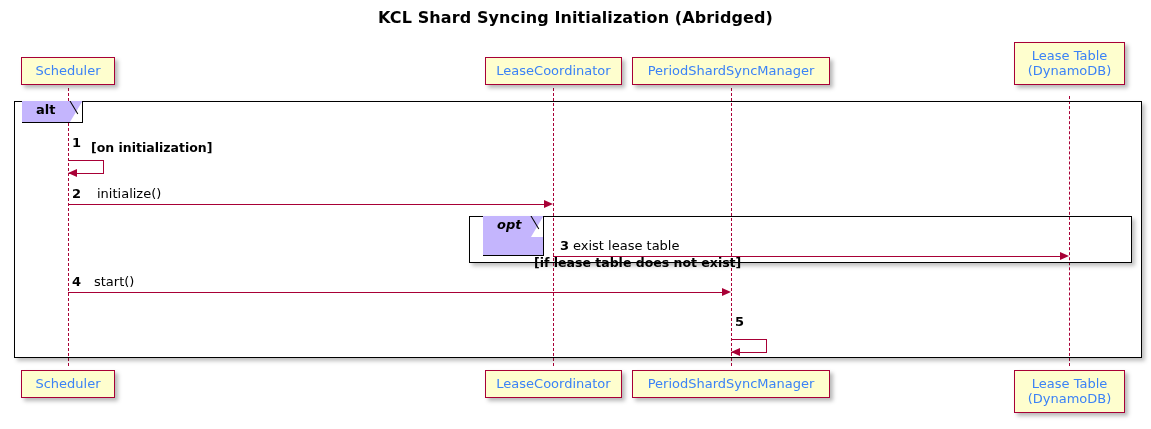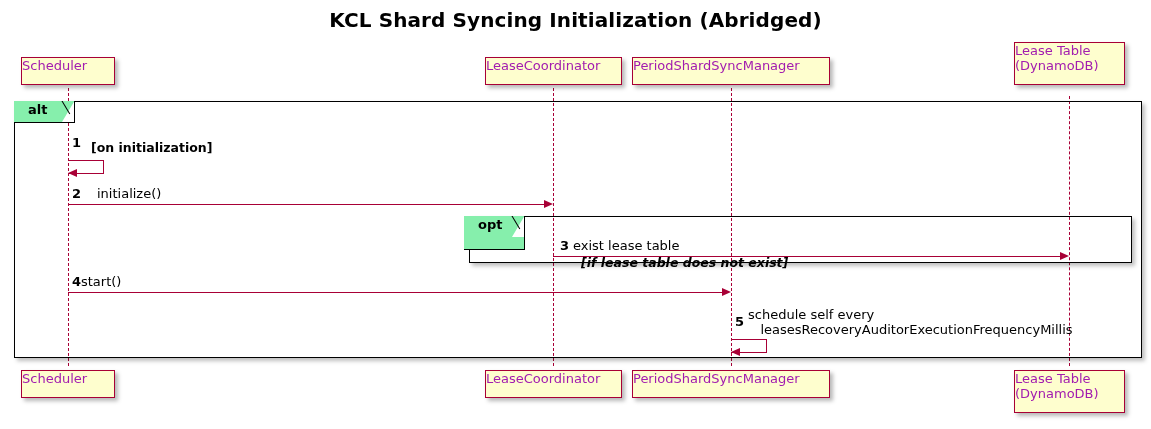--- a/index.html
+++ b/index.html
@@ -20,63 +20,65 @@
     left: 0; top: 0;
     width: 1151px;
     height: 429px;
   }
   .title {
     position: absolute;
     top: 8px;
     left: 0;
     width: 1151px;
     text-align: center;
-    font-size: 20px;
+    font-size: 16px;
     font-weight: bold;
     color: #000000;
     letter-spacing: 0.1px;
   }
   
   .participant {
     position: absolute;
     box-sizing: border-box;
     background: #FEFECE;
     border: 1.5px solid #A80036;
-    color: #a21caf;
-    font-size: 13px;
-    text-align: left;
+    color: #3b82f6;
+    font-size: 13px;
+    text-align: center;
     line-height: 15px;
+    padding-top: 5px;
     box-shadow: 3px 3px 4px rgba(0,0,0,0.28);
     white-space: pre;
   }
   
   .lifeline {
     position: absolute;
     width: 0;
     border-left: 1px dashed #A80036;
   }
   
   .frame {
     position: absolute;
     box-sizing: border-box;
     border: 1.5px solid #000000;
     background: transparent;
     box-shadow: 3px 3px 4px rgba(0,0,0,0.25);
   }
   .frame-tab {
     position: absolute;
     box-sizing: border-box;
-    background: #86efac;
+    background: #c4b5fd;
     border-right: 1.5px solid #000000;
     border-bottom: 1.5px solid #000000;
     font-size: 13px;
     font-weight: bold;
     color: #000000;
     padding: 1px 0 0 14px;
     overflow: hidden;
+    margin-left: 8px;
   }
   .frame-tab .notch {
     position: absolute;
     right: -1px;
     top: -1px;
     width: 0;
     height: 0;
     border-style: solid;
     border-width: 0 0 22px 13px;
     border-color: transparent transparent #FFFFFF transparent;
@@ -155,48 +157,46 @@
   <div class="lifeline" style="left:1069px; top:96px; height:270px;"></div>
 
   <div class="frame" style="left:14px; top:101px; width:1128px; height:257px;"></div>
   <div class="frame-tab" style="left:14px; top:101px; width:61px; height:22px;">
     <span>alt</span>
     <span class="notch"></span>
   </div>
   <div class="guard" style="left:91px; top:106px;">[on initialization]</div>
 
   <div class="frame" style="left:469px; top:216px; width:663px; height:47px;"></div>
-  <div class="frame-tab" style="left:464px; top:216px; width:61px; height:34px;">
+  <div class="frame-tab" style="left:475px; top:216px; width:61px; height:40px;font-style:italic;">
     <span>opt</span>
     <span class="notch"></span>
   </div>
-  <div class="guard" style="left:581px; top:221px;font-style:italic;">[if lease table does not exist]</div>
+  <div class="guard" style="left:534px; top:221px;">[if lease table does not exist]</div>
 
   <div class="msg-num" style="left:72px; top:135px;">1</div>
   <div class="selfloop" style="left:68px; top:160px; width:36px; height:14px;"></div>
   <div class="arrow-left" style="left:68px; top:169px;"></div>
 
   <div class="msg-num" style="left:72px; top:186px;">2</div>
   <div class="msg-label" style="left:85px; top:186px;margin-left:12px;">initialize()</div>
   <div class="msg-line" style="left:68px; top:204px; width:478px;"></div>
   <div class="arrow-right" style="left:544px; top:199.5px;"></div>
 
   <div class="msg-num" style="left:560px; top:238px;">3</div>
   <div class="msg-label" style="left:573px; top:238px;">exist lease table</div>
   <div class="msg-line" style="left:553px; top:256px; width:508px;"></div>
   <div class="arrow-right" style="left:1060px; top:251.5px;"></div>
 
   <div class="msg-num" style="left:72px; top:274px;">4</div>
-  <div class="msg-label" style="left:81px; top:274px;">start()</div>
+  <div class="msg-label" style="left:94px; top:274px;">start()</div>
   <div class="msg-line" style="left:68px; top:292px; width:656px;"></div>
   <div class="arrow-right" style="left:722px; top:287.5px;"></div>
 
   <div class="msg-num" style="left:735px; top:314px;">5</div>
-  <div class="msg-label" style="left:748px; top:307px;">schedule self every
-   leasesRecoveryAuditorExecutionFrequencyMillis</div>
   <div class="selfloop" style="left:731px; top:339px; width:36px; height:14px;"></div>
   <div class="arrow-left" style="left:731px; top:348px;"></div>
 
   <div class="participant" style="left:21px; top:57px; width:94px; height:28px;">Scheduler</div>
   <div class="participant" style="left:485px; top:57px; width:137px; height:28px;">LeaseCoordinator</div>
   <div class="participant" style="left:632px; top:57px; width:198px; height:28px;">PeriodShardSyncManager</div>
   <div class="participant" style="left:1014px; top:42px; width:111px; height:43px;">Lease Table
 (DynamoDB)</div>
 
   <div class="participant" style="left:21px; top:370px; width:94px; height:28px;">Scheduler</div>

